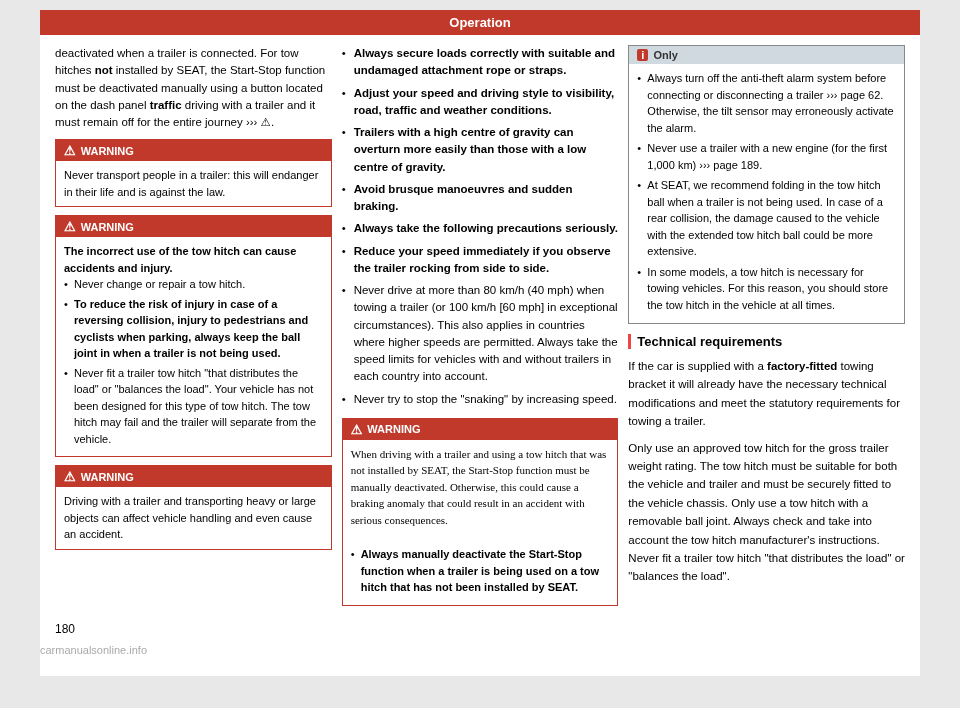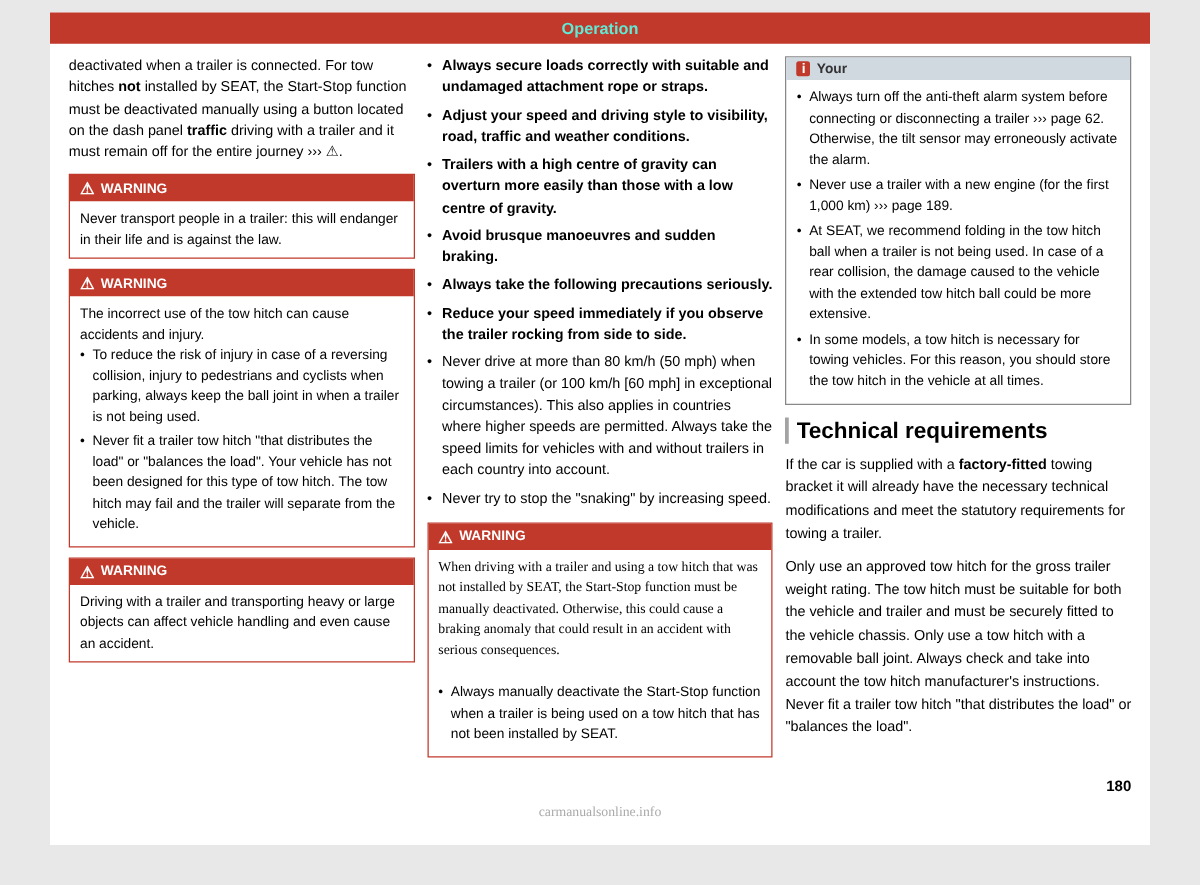--- a/index.html
+++ b/index.html
@@ -13,21 +13,21 @@
       min-height: 708px;
       padding: 10px;
     }
     .page {
       width: 880px;
       background: #fff;
       padding: 0 0 20px 0;
     }
     .page-header {
       background: #c0392b;
-      color: #5eead4;
+      color: #ffffff;
       text-align: center;
       font-size: 13px;
       font-weight: bold;
       padding: 5px 0;
       margin-bottom: 10px;
     }
     .content {
       display: grid;
       grid-template-columns: 1fr 1fr 1fr;
       gap: 10px;
@@ -59,21 +59,21 @@
       gap: 5px;
     }
     .warning-header .warn-icon {
       font-size: 13px;
     }
     .warning-body {
       padding: 6px 8px;
       font-size: 11px;
       line-height: 1.5;
     }
-    .warning-body b { font-weight: normal; }
+    .warning-body b { font-weight: bold; }
     .warning-body ul {
       list-style: none;
       padding: 0;
     }
     .warning-body ul li {
       padding-left: 10px;
       position: relative;
       margin-bottom: 3px;
     }
     .warning-body ul li::before {
@@ -141,46 +141,43 @@
       content: '•';
       position: absolute;
       left: 0;
     }
     .mid-bullets b { font-weight: bold; }
 
     .tech-section {
       margin-top: 10px;
     }
     .tech-title {
-      font-size: 18px;
-      font-weight: bold;
-      border-left: 3px solid #a3a3a3;
+      font-size: 13px;
+      font-weight: bold;
+      border-left: 3px solid #ef4444;
       padding-left: 6px;
       margin-bottom: 8px;
     }
     .tech-body {
       font-size: 11.5px;
       line-height: 1.6;
     }
     .tech-body b { font-weight: bold; }
 
     .page-number {
       font-size: 12px;
-      font-weight: bold;
+      font-weight: normal;
       padding: 8px 15px 0;
       display: block;
-      text-align: right;
     }
 
     .watermark {
-      text-align: center;
       font-size: 11px;
       color: #aaa;
       margin-top: 8px;
-      font-family: Liberation Serif, serif;
     }
   </style>
 </head>
 <body>
 
 <div class="page">
   <div class="page-header">
     <span>Operation</span>
   </div>
 
@@ -202,20 +199,21 @@
       </div>
 
       <div class="warning-box">
         <div class="warning-header">
           <span class="warn-icon">⚠</span>
           <span>WARNING</span>
         </div>
         <div class="warning-body">
           <p><b>The incorrect use of the tow hitch can cause accidents and injury.</b></p>
           <ul>
+            <li>Never change or repair a tow hitch.</li>
             <li><b>To reduce the risk of injury in case of a reversing collision, injury to pedestrians and cyclists when parking, always keep the ball joint in when a trailer is not being used.</b></li>
             <li>Never fit a trailer tow hitch "that distributes the load" or "balances the load". Your vehicle has not been designed for this type of tow hitch. The tow hitch may fail and the trailer will separate from the vehicle.</li>
           </ul>
         </div>
       </div>
 
       <div class="warning-box">
         <div class="warning-header">
           <span class="warn-icon">⚠</span>
           <span>WARNING</span>
@@ -228,21 +226,21 @@
 
     <div class="col-mid">
       <div class="mid-bullets">
         <ul>
           <li><b>Always secure loads correctly with suitable and undamaged attachment rope or straps.</b></li>
           <li><b>Adjust your speed and driving style to visibility, road, traffic and weather conditions.</b></li>
           <li><b>Trailers with a high centre of gravity can overturn more easily than those with a low centre of gravity.</b></li>
           <li><b>Avoid brusque manoeuvres and sudden braking.</b></li>
           <li><b>Always take the following precautions seriously.</b></li>
           <li><b>Reduce your speed immediately if you observe the trailer rocking from side to side.</b></li>
-          <li>Never drive at more than 80 km/h (50 mph) when towing a trailer (or 100 km/h [60 mph] in exceptional circumstances). This also applies in countries where higher speeds are permitted. Always take the speed limits for vehicles with and without trailers in each country into account.</li>
+          <li>Never drive at more than 80 km/h (40 mph) when towing a trailer (or 100 km/h [60 mph] in exceptional circumstances). This also applies in countries where higher speeds are permitted. Always take the speed limits for vehicles with and without trailers in each country into account.</li>
           <li>Never try to stop the "snaking" by increasing speed.</li>
         </ul>
       </div>
 
       <div class="warning-box" style="margin-top:10px;">
         <div class="warning-header">
           <span class="warn-icon">⚠</span>
           <span>WARNING</span>
         </div>
         <div class="warning-body">
@@ -251,21 +249,21 @@
             <li><b>Always manually deactivate the Start-Stop function when a trailer is being used on a tow hitch that has not been installed by SEAT.</b></li>
           </ul>
         </div>
       </div>
     </div>
 
     <div class="col-right">
       <div class="note-box">
         <div class="note-header">
           <span class="info-icon">i</span>
-          <span>Your</span>
+          <span>Only</span>
         </div>
         <div class="note-body">
           <ul>
             <li>Always turn off the anti-theft alarm system before connecting or disconnecting a trailer ››› page 62. Otherwise, the tilt sensor may erroneously activate the alarm.</li>
             <li>Never use a trailer with a new engine (for the first 1,000 km) ››› page 189.</li>
             <li>At SEAT, we recommend folding in the tow hitch ball when a trailer is not being used. In case of a rear collision, the damage caused to the vehicle with the extended tow hitch ball could be more extensive.</li>
             <li>In some models, a tow hitch is necessary for towing vehicles. For this reason, you should store the tow hitch in the vehicle at all times.</li>
           </ul>
         </div>
       </div>

